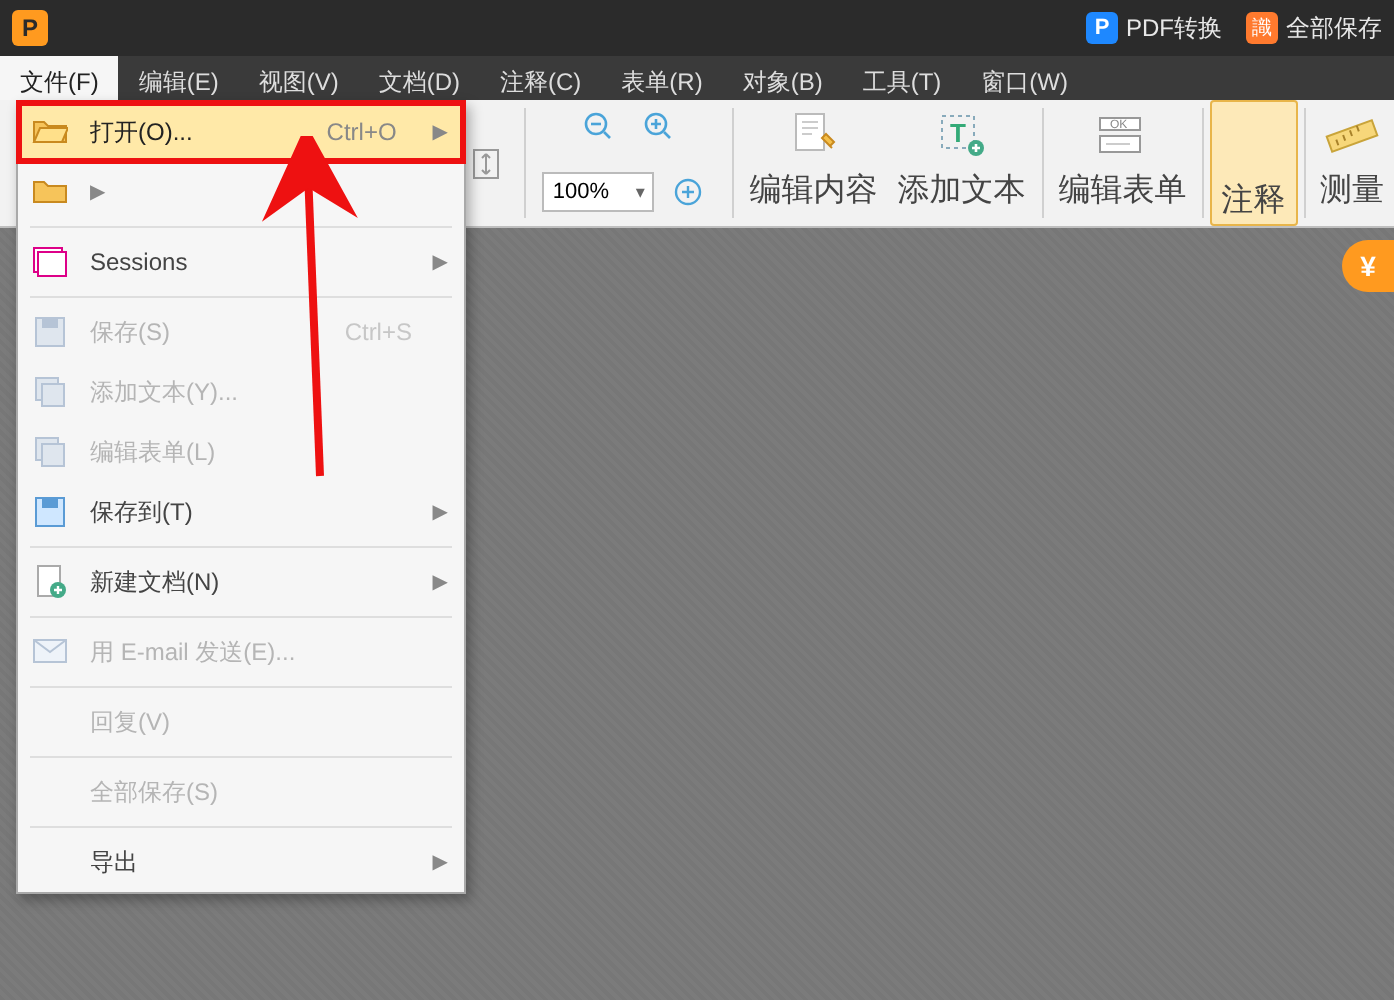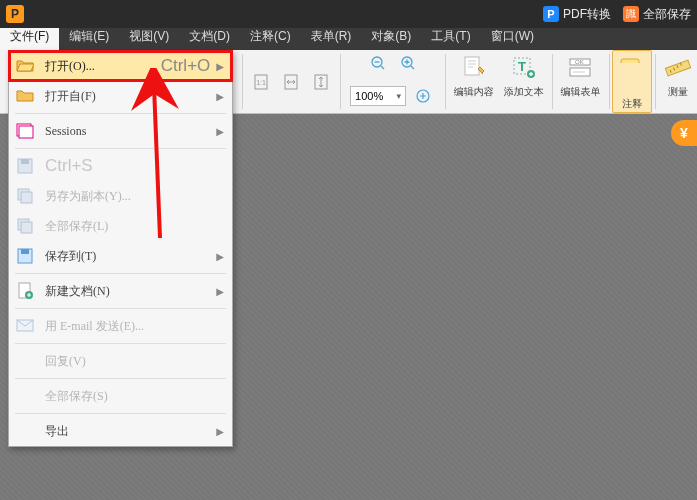--- a/index.html
+++ b/index.html
@@ -4,39 +4,39 @@
 <style>
 * { margin: 0; padding: 0; box-sizing: border-box; font-family: "Microsoft YaHei", Arial, sans-serif; }
 html, body { width: 697px; height: 500px; overflow: hidden; background: #6a6a6a; }
 .titlebar { height: 28px; background: #2b2b2b; display: flex; align-items: center; color: #e8e8e8; font-size: 12px; padding: 0 6px; }
 .logo { width: 18px; height: 18px; background: #ff9a1f; border-radius: 3px; display: flex; align-items: center; justify-content: center; color: #2b2b2b; font-weight: bold; font-size: 12px; margin-right: 6px; }
 .titlebar .spacer { flex: 1; }
 .title-right { display: flex; align-items: center; gap: 12px; font-size: 12px; }
 .title-right .ico-p { width: 16px; height: 16px; background: #1e88ff; border-radius: 3px; display: flex; align-items: center; justify-content: center; color: #fff; font-weight: bold; font-size: 11px; }
 .title-right .ico-o { width: 16px; height: 16px; background: #ff7a2e; border-radius: 3px; display: flex; align-items: center; justify-content: center; color: #fff; font-size: 10px; }
 .menubar { height: 22px; background: #3a3a3a; display: flex; align-items: center; font-size: 12px; color: #ddd; }
-.menubar .menu { padding: 0 10px; height: 100%; display: flex; align-items: flex-start; cursor: pointer; }
+.menubar .menu { padding: 0 10px; height: 100%; display: flex; align-items: flex-end; cursor: pointer; }
 .menubar .menu.active { background: #f6f6f6; color: #222; }
 .toolbar { height: 64px; background: #f2f2f2; border-bottom: 1px solid #bfbfbf; display: flex; align-items: stretch; }
 .toolbar .left-blank { width: 233px; }
 .toolbar .vsep { width: 1px; background: #d0d0d0; margin: 4px 3px; }
 .tool-group { display: flex; flex-direction: column; align-items: center; justify-content: flex-end; padding: 2px 3px; }
 .tool-group.row { flex-direction: row; gap: 4px; }
 .icon-box { width: 26px; height: 26px; border: 1px solid transparent; border-radius: 2px; display: flex; align-items: center; justify-content: center; }
-.tool-label { font-size: 10px; color: #444; margin-top: 2px; white-space: nowrap; }
+.tool-label { font-size: 16px; color: #444; margin-top: 2px; white-space: nowrap; }
 .zoom-field { width: 56px; height: 20px; border: 1px solid #bbb; background: #fff; font-size: 11px; display: flex; align-items: center; padding: 0 4px; }
 .zoom-field .tri { margin-left: auto; font-size: 9px; color: #666; }
 .big-tool { display: flex; flex-direction: column; align-items: center; gap: 2px; padding: 3px 5px 1px; }
 .big-tool.sel { background: #fde9b8; border: 1px solid #e8b54a; border-radius: 2px; gap: 32px; }
 .canvas { position: relative; height: calc(500px - 28px - 22px - 64px); background: repeating-linear-gradient(45deg,#777,#777 2px,#7b7b7b 2px,#7b7b7b 4px); }
 .dropdown { position: absolute; left: 8px; top: 50px; width: 225px; background: #f6f6f6; border: 1px solid #a9a9a9; box-shadow: 2px 3px 6px rgba(0,0,0,0.3); z-index: 10; font-size: 12px; color: #444; }
 .dropdown .row { display: flex; align-items: center; height: 30px; padding: 0 8px 0 6px; position: relative; }
 .dropdown .row .ic { width: 20px; height: 20px; margin-right: 10px; display: flex; align-items: center; justify-content: center; }
-.dropdown .row .lbl { flex: 1; white-space: nowrap; font-family: Liberation Serif, serif; }
-.dropdown .row .shortcut { color: #888; font-size: 17px; margin-right: 6px; }
+.dropdown .row .lbl { flex: 1; white-space: nowrap; }
+.dropdown .row .shortcut { color: #888; font-size: 12px; margin-right: 18px; }
 .dropdown .row .sub { font-size: 10px; color: #888; }
 .dropdown .row.disabled { color: #b5b5b5; }
 .dropdown .row.disabled .shortcut { color: #c7c7c7; }
 .dropdown .sep { height: 1px; background: #dedede; margin: 2px 6px; }
 .dropdown .row.highlight-frame { outline: 3px solid #e11; outline-offset: -2px; background: #ffe9a8; color: #222; }
 .arrow-annot { position: absolute; left: 120px; top: 68px; z-index: 20; pointer-events: none; }
 svg { display: block; }
 .currency-badge { position: absolute; right: 0; top: 120px; width: 26px; height: 26px; background: #ff9a1f; border-radius: 13px 0 0 13px; display: flex; align-items: center; justify-content: center; color: #fff; font-weight: bold; font-size: 14px; z-index: 5; }
 </style>
 </head>
@@ -220,21 +220,20 @@
     <span class="lbl">打开(O)...</span>
     <span class="shortcut">Ctrl+O</span>
     <span class="sub">▶</span>
   </div>
   <div class="row">
     <span class="ic">
         <svg width="18" height="16">
           <path d="M1 3h5l2 2h9v8H1z" fill="#f6c45a" stroke="#c98a1f"></path>
         </svg>
       </span>
-    <span class="lbl">打开自(F)</span>
     <span class="sub">▶</span>
   </div>
   <div class="sep"></div>
   <div class="row">
     <span class="ic">
         <svg width="18" height="16">
           <rect x="1" y="1" width="14" height="12" fill="#fff" stroke="#d08"></rect>
           <rect x="3" y="3" width="14" height="12" fill="#fff" stroke="#d08"></rect>
         </svg>
       </span>
@@ -242,39 +241,40 @@
     <span class="sub">▶</span>
   </div>
   <div class="sep"></div>
   <div class="row disabled">
     <span class="ic">
         <svg width="16" height="16">
           <rect x="1" y="1" width="14" height="14" fill="#dfe6ee" stroke="#b6c4d6"></rect>
           <rect x="4" y="1" width="8" height="5" fill="#b6c4d6"></rect>
         </svg>
       </span>
+    <span class="lbl">保存(S)</span>
     <span class="shortcut">Ctrl+S</span>
   </div>
   <div class="row disabled">
     <span class="ic">
         <svg width="16" height="16">
           <rect x="1" y="1" width="11" height="11" fill="#dfe6ee" stroke="#b6c4d6"></rect>
           <rect x="4" y="4" width="11" height="11" fill="#dfe6ee" stroke="#b6c4d6"></rect>
         </svg>
       </span>
-    <span class="lbl">另存为副本(Y)...</span>
+    <span class="lbl">添加文本(Y)...</span>
   </div>
   <div class="row disabled">
     <span class="ic">
         <svg width="16" height="16">
           <rect x="1" y="1" width="11" height="11" fill="#dfe6ee" stroke="#b6c4d6"></rect>
           <rect x="4" y="4" width="11" height="11" fill="#dfe6ee" stroke="#b6c4d6"></rect>
         </svg>
       </span>
-    <span class="lbl">全部保存(L)</span>
+    <span class="lbl">编辑表单(L)</span>
   </div>
   <div class="row">
     <span class="ic">
         <svg width="16" height="16">
           <rect x="1" y="1" width="14" height="14" fill="#cfe7ff" stroke="#5a9bd5"></rect>
           <rect x="4" y="1" width="8" height="5" fill="#5a9bd5"></rect>
         </svg>
       </span>
     <span class="lbl">保存到(T)</span>
     <span class="sub">▶</span>

